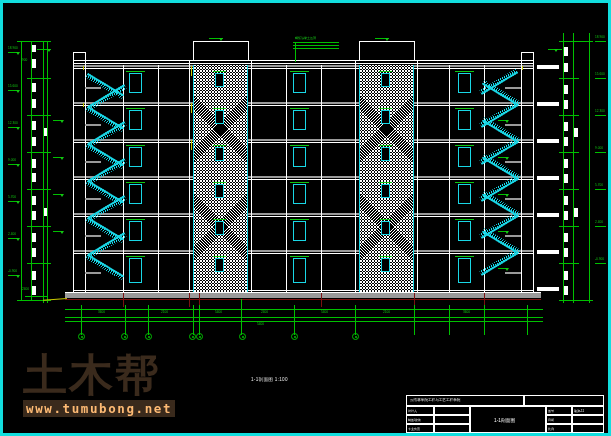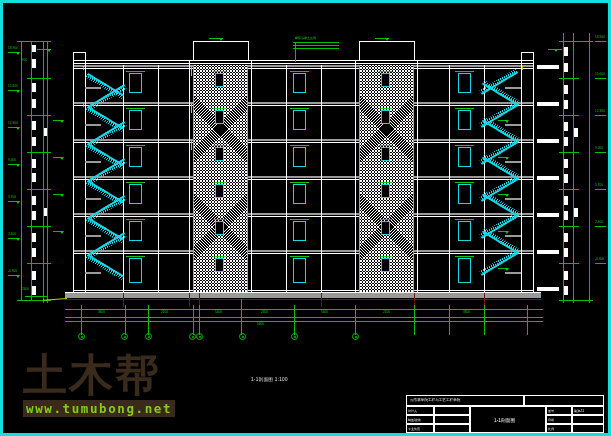--- a/index.html
+++ b/index.html
@@ -51,21 +51,21 @@
   .elev{position:absolute;width:0;height:0;border-left:2.6px solid transparent;border-right:2.6px solid transparent;border-top:3.4px solid #11c711;}
 
   
   .flight{position:absolute;transform-origin:left top;background:#19d7e6;}
   .comb{position:absolute;transform-origin:left top;
         background-image:repeating-linear-gradient(90deg,#19d7e6 0 0.8px,transparent 0.8px 2.2px);}
 
   
   #wm{position:absolute;left:20px;bottom:16px;pointer-events:none;}
   #wm .cn{font-family:"DejaVu Sans",sans-serif;font-weight:bold;font-size:44px;color:#3a2a1c;letter-spacing:2px;line-height:1;}
-  #wm .url{margin-top:3px;background:#3a2a1c;color:#84cc16;font-family:"DejaVu Sans Mono",monospace;font-weight:bold;font-size:12.5px;letter-spacing:1.6px;padding:1px 3px;display:inline-block;}
+  #wm .url{margin-top:3px;background:#3a2a1c;color:#fdba74;font-family:"DejaVu Sans Mono",monospace;font-weight:bold;font-size:12.5px;letter-spacing:1.6px;padding:1px 3px;display:inline-block;}
 
   
   #tb{position:absolute;right:4px;bottom:0px;width:198px;height:38px;}
   #tb .cell{position:absolute;border:1px solid #ffffff;box-sizing:border-box;}
   #tb .tcx{position:absolute;color:#fff;font-size:4.4px;white-space:nowrap;}
   #tb .tsm{position:absolute;color:#fff;font-size:3px;white-space:nowrap;}
 
   
   #dwglabel{position:absolute;left:248px;top:374px;color:#e9e9e9;font-size:4.6px;letter-spacing:.3px;}
 </style>

